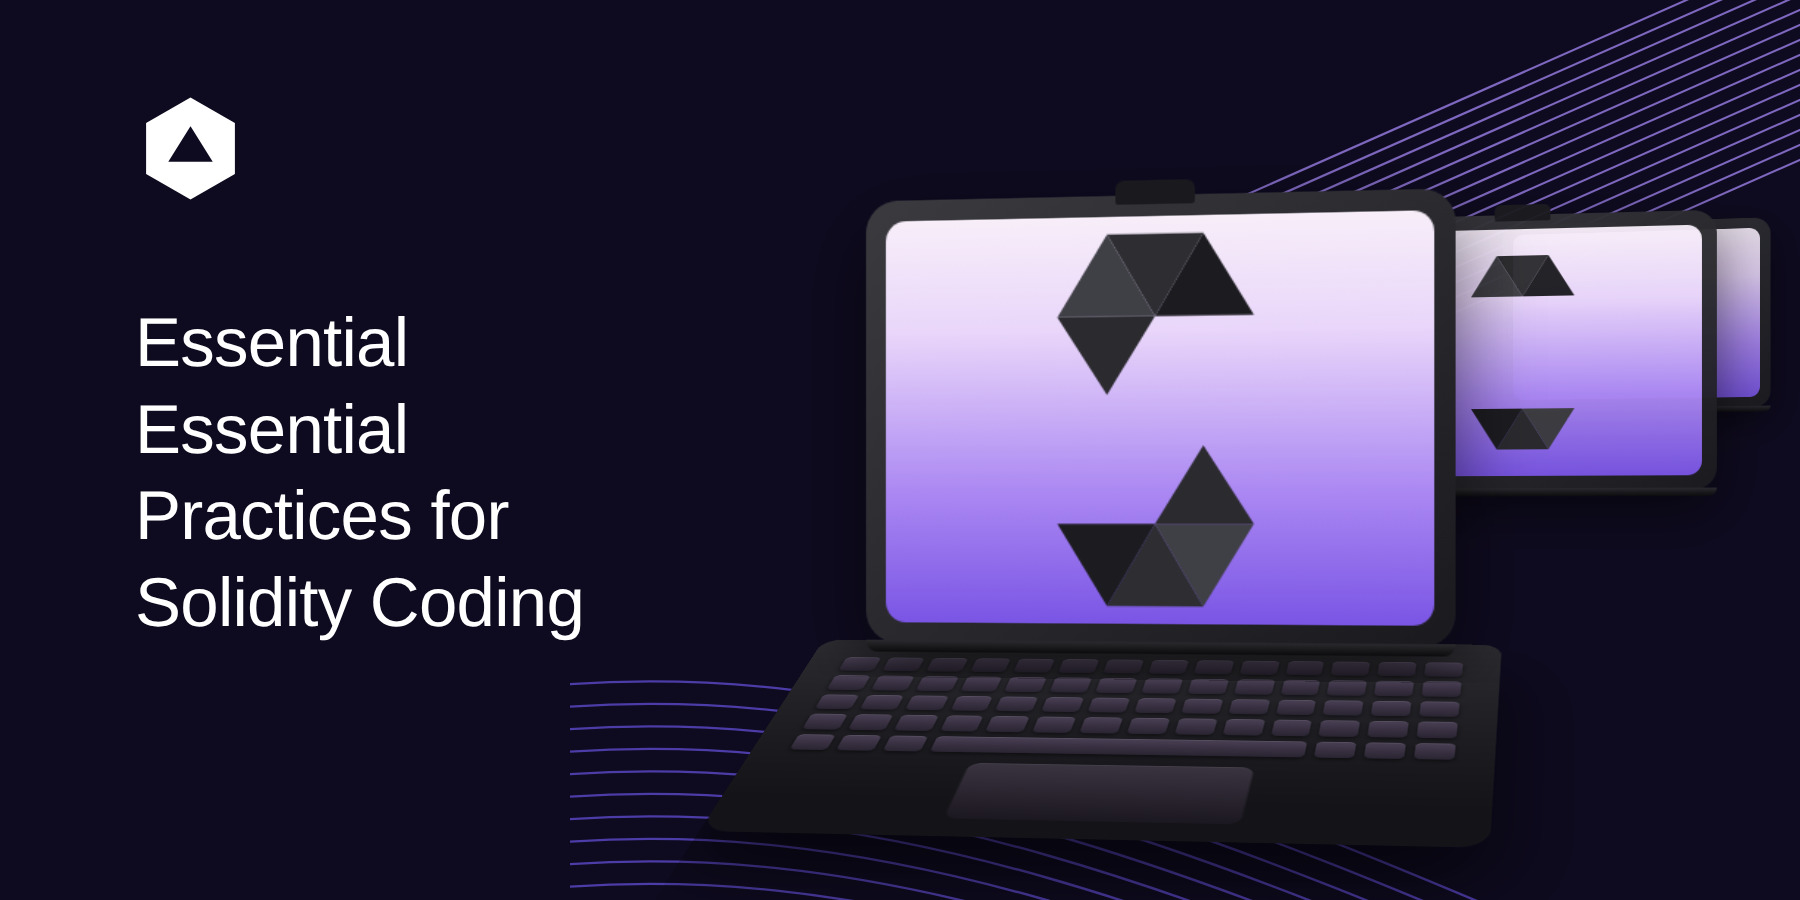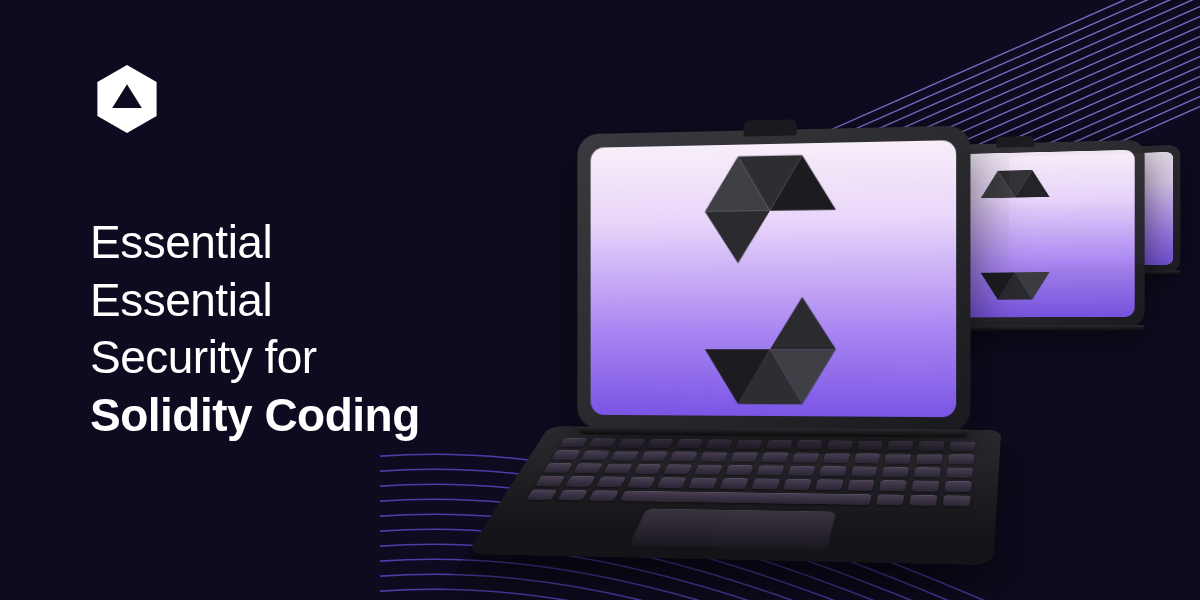--- a/index.html
+++ b/index.html
@@ -40,23 +40,22 @@
   
   .headline {
     position: absolute;
     top: 200px;
     left: 90px;
     color: #ffffff;
     font-size: 46px;
     line-height: 1.25;
     font-weight: 300;
     letter-spacing: -0.5px;
-    margin-top: 14px;
-  }
-  .headline .bold { font-weight: 700; }
+  }
+  .headline .bold { font-weight: 400; }
 
   
   .laptops {
     position: absolute;
     right: 30px;
     bottom: -30px;
     width: 640px;
     height: 560px;
     perspective: 1400px;
   }
@@ -178,21 +177,21 @@
 </svg>
 
 <svg class="logo" viewBox="0 0 100 100">
   <path d="M50 4 L90 27 L90 73 L50 96 L10 73 L10 27 Z" fill="#ffffff"></path>
   <path d="M50 30 L70 62 L30 62 Z" fill="#0e0a1f"></path>
 </svg>
 
 <div class="headline">
   <div>Essential</div>
   <div>Essential</div>
-  <div>Security for</div>
+  <div>Practices for</div>
   <div class="bold">Solidity Coding</div>
 </div>
 
 <div class="laptops">
 
   <div class="laptop" style="left:380px; top:10px; transform:scale(0.48) rotateY(-6deg); opacity:0.9">
     <div class="screen-wrap" style="width:360px;height:260px;">
       <div class="screen"></div>
       <div class="chin"></div>
     </div>

